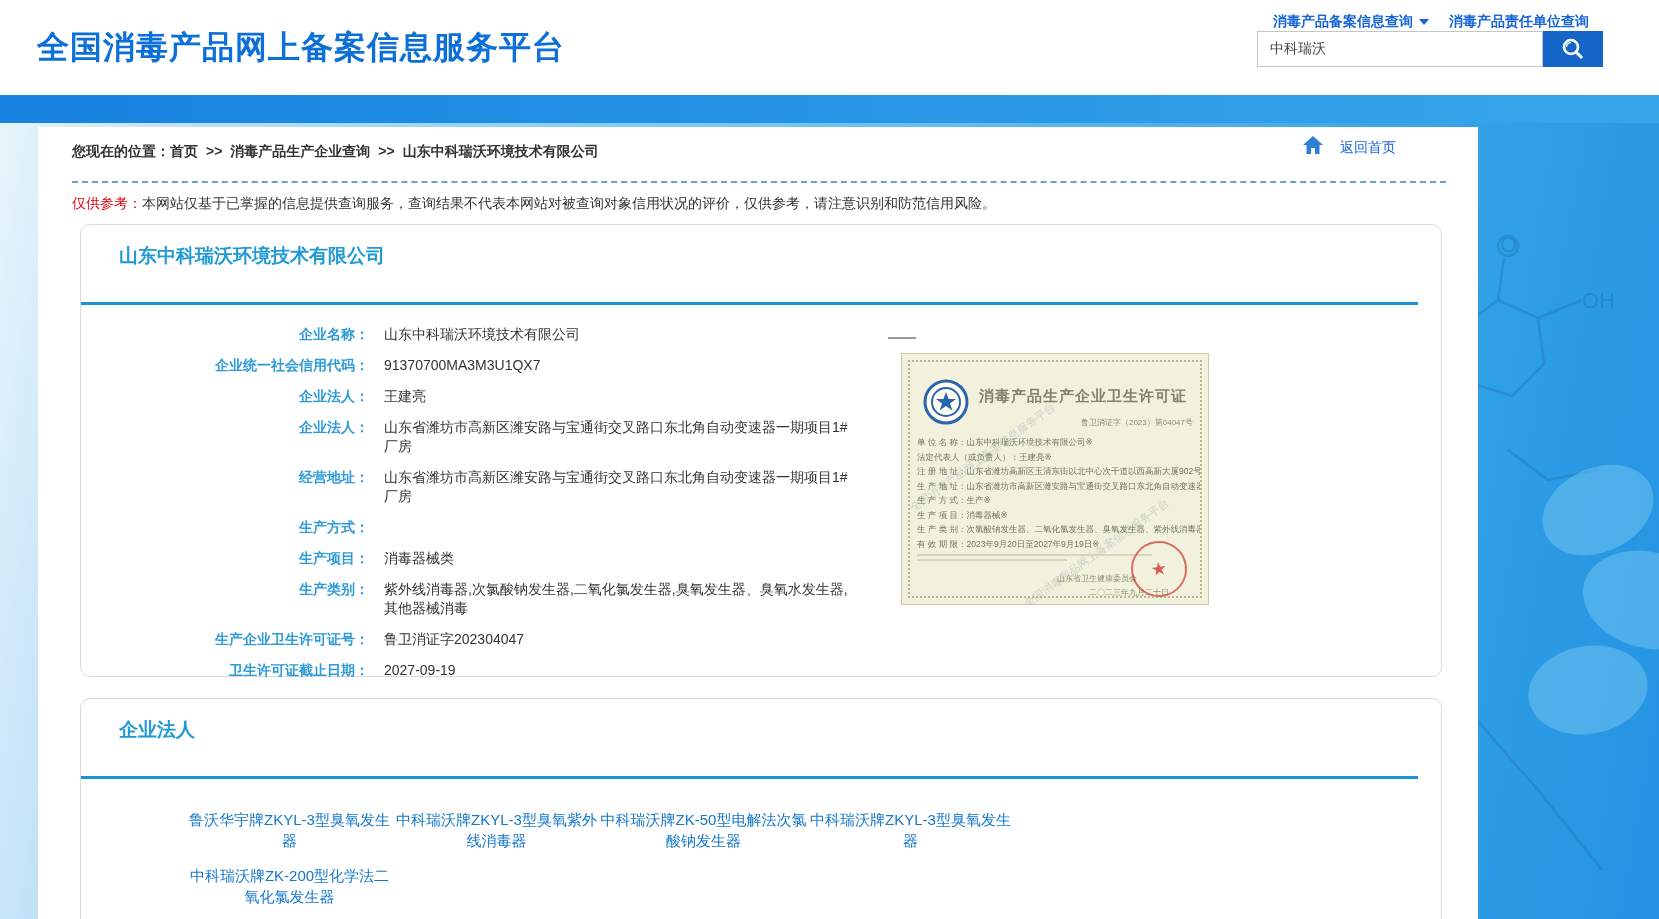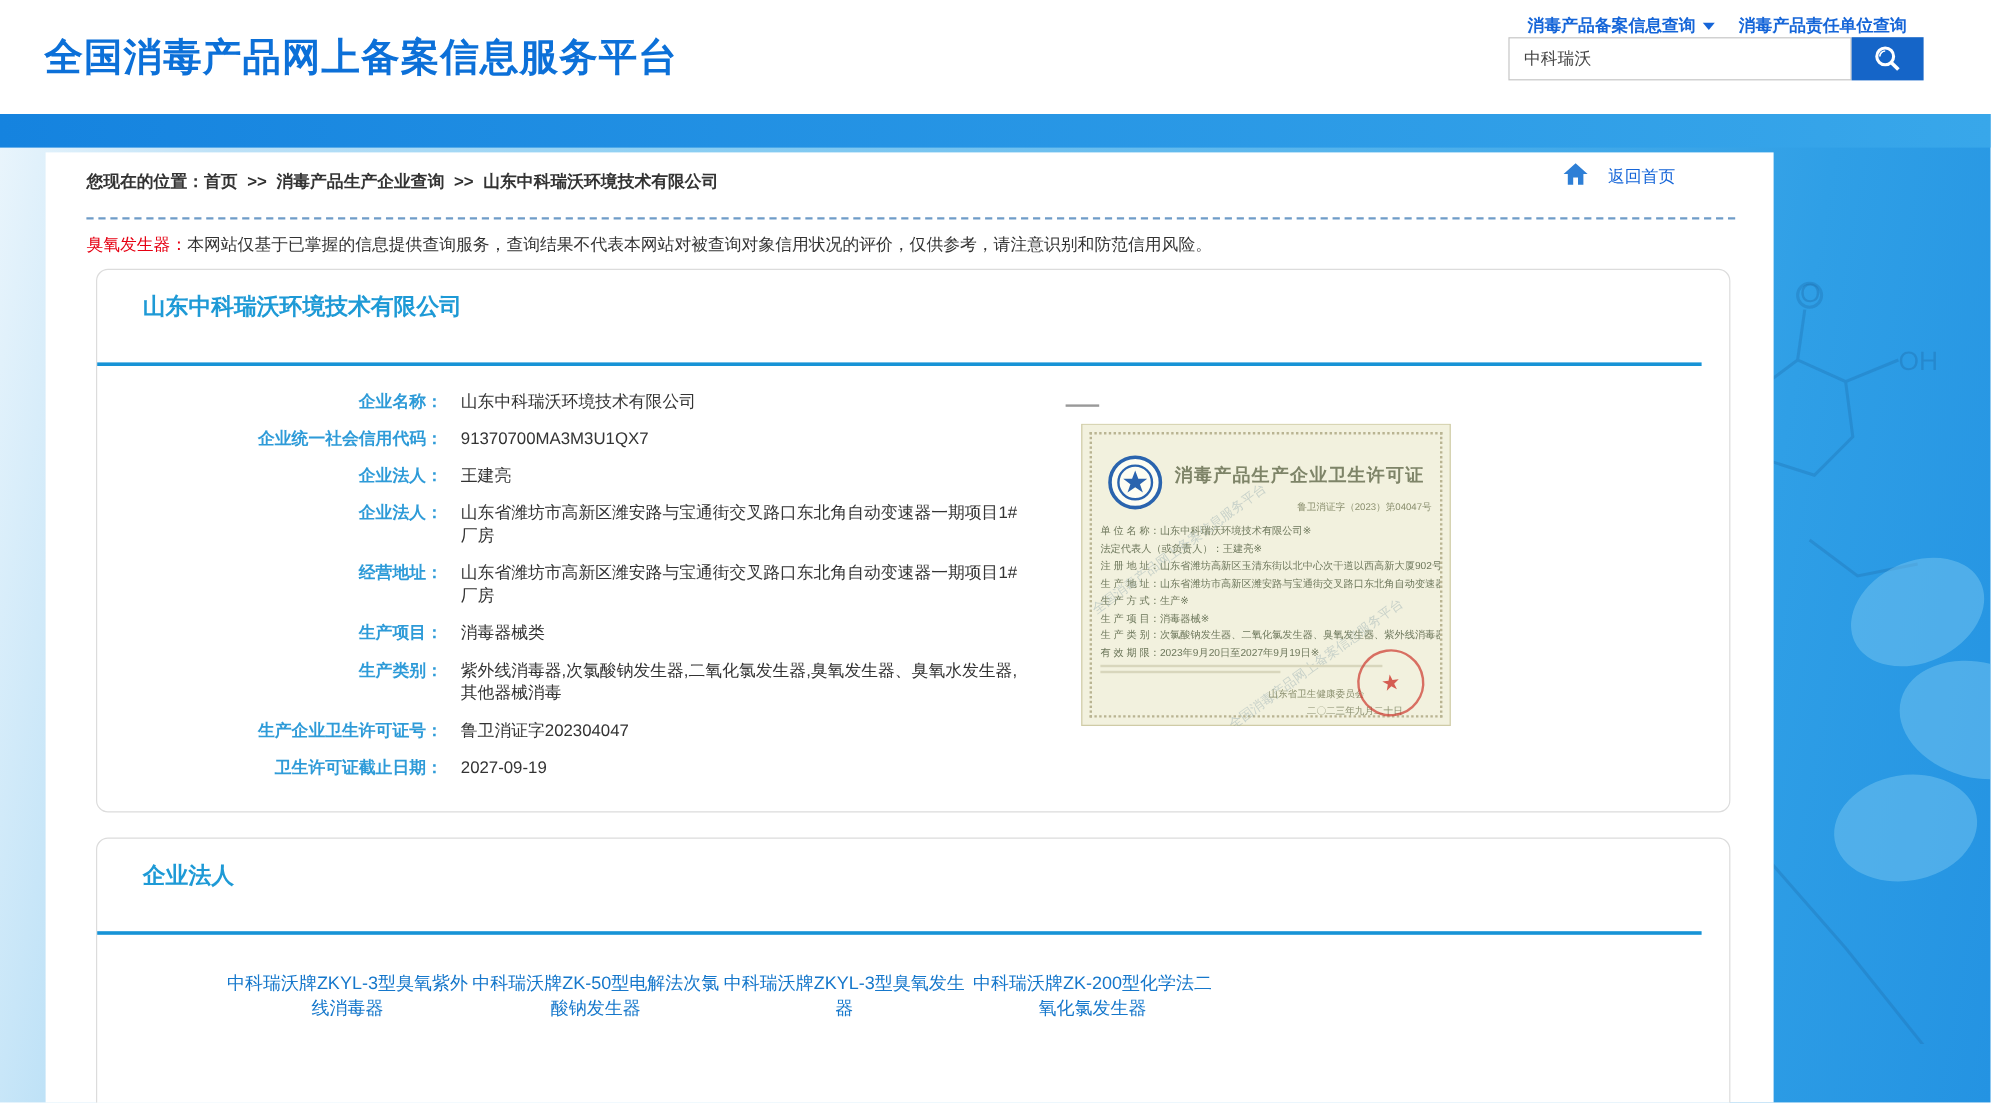--- a/index.html
+++ b/index.html
@@ -145,21 +145,21 @@
     <div class="back-home">
       <svg width="22" height="20" viewBox="0 0 22 20">
         <path d="M11 1 L21 10 H17.5 V19 H13 V13 H9 V19 H4.5 V10 H1 Z" fill="#2e7fd6"></path>
       </svg>
       <span class="bh-label">返回首页</span>
     </div>
 
     <div class="dashed-rule"></div>
 
     <div class="risk">
-      <span class="risk-label">臭氧发生器：</span><span>本网站仅基于已掌握的信息提供查询服务，查询结果不代表本网站对被查询对象信用状况的评价，仅供参考，请注意识别和防范信用风险。</span>
+      <span class="risk-label">仅供参考：</span><span>本网站仅基于已掌握的信息提供查询服务，查询结果不代表本网站对被查询对象信用状况的评价，仅供参考，请注意识别和防范信用风险。</span>
     </div>
 
     <div class="card card1">
       <div class="card-title">山东中科瑞沃环境技术有限公司</div>
       <div class="blue-rule"></div>
 
       <div class="fields">
         <div class="frow">
           <div class="flabel">企业名称：</div>
           <div class="fvalue">山东中科瑞沃环境技术有限公司</div>
@@ -172,20 +172,24 @@
           <div class="flabel">企业法人：</div>
           <div class="fvalue">王建亮</div>
         </div>
         <div class="frow">
           <div class="flabel">企业法人：</div>
           <div class="fvalue">山东省潍坊市高新区潍安路与宝通街交叉路口东北角自动变速器一期项目1#厂房</div>
         </div>
         <div class="frow">
           <div class="flabel">经营地址：</div>
           <div class="fvalue">山东省潍坊市高新区潍安路与宝通街交叉路口东北角自动变速器一期项目1#厂房</div>
+        </div>
+        <div class="frow">
+          <div class="flabel">生产方式：</div>
+          <div class="fvalue"></div>
         </div>
         <div class="frow">
           <div class="flabel">生产项目：</div>
           <div class="fvalue">消毒器械类</div>
         </div>
         <div class="frow">
           <div class="flabel">生产类别：</div>
           <div class="fvalue">紫外线消毒器,次氯酸钠发生器,二氧化氯发生器,臭氧发生器、臭氧水发生器,其他器械消毒</div>
         </div>
         <div class="frow">
@@ -228,20 +232,21 @@
         <div class="cert-seal">
             <span class="star">★</span>
           </div>
       </div>
     </div>
 
     <div class="card card2">
       <div class="card-title">企业法人</div>
       <div class="blue-rule"></div>
       <div class="products">
+        <div class="product">鲁沃华宇牌ZKYL-3型臭氧发生器</div>
         <div class="product">中科瑞沃牌ZKYL-3型臭氧紫外线消毒器</div>
         <div class="product">中科瑞沃牌ZK-50型电解法次氯酸钠发生器</div>
         <div class="product">中科瑞沃牌ZKYL-3型臭氧发生器</div>
         <div class="product">中科瑞沃牌ZK-200型化学法二氧化氯发生器</div>
       </div>
     </div>
 
   </div>
 </div>
 

